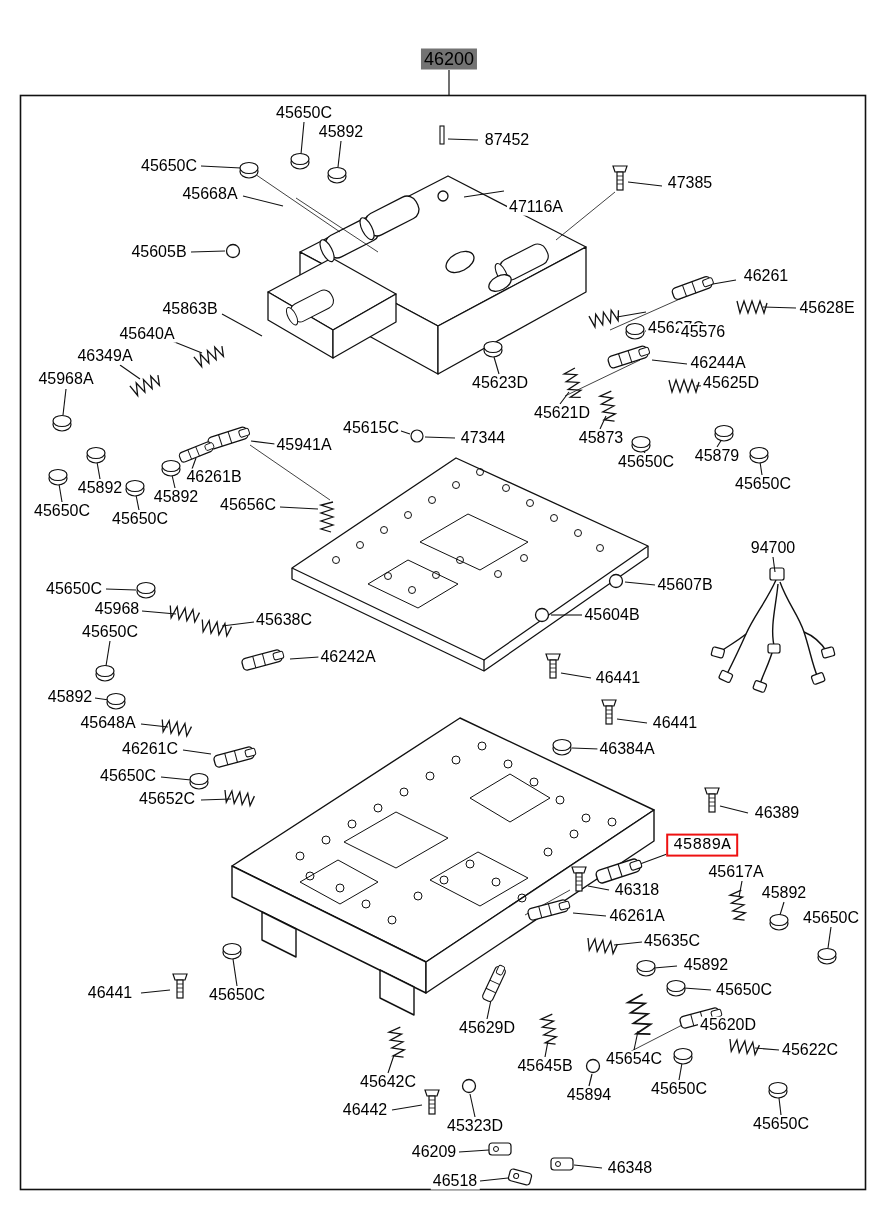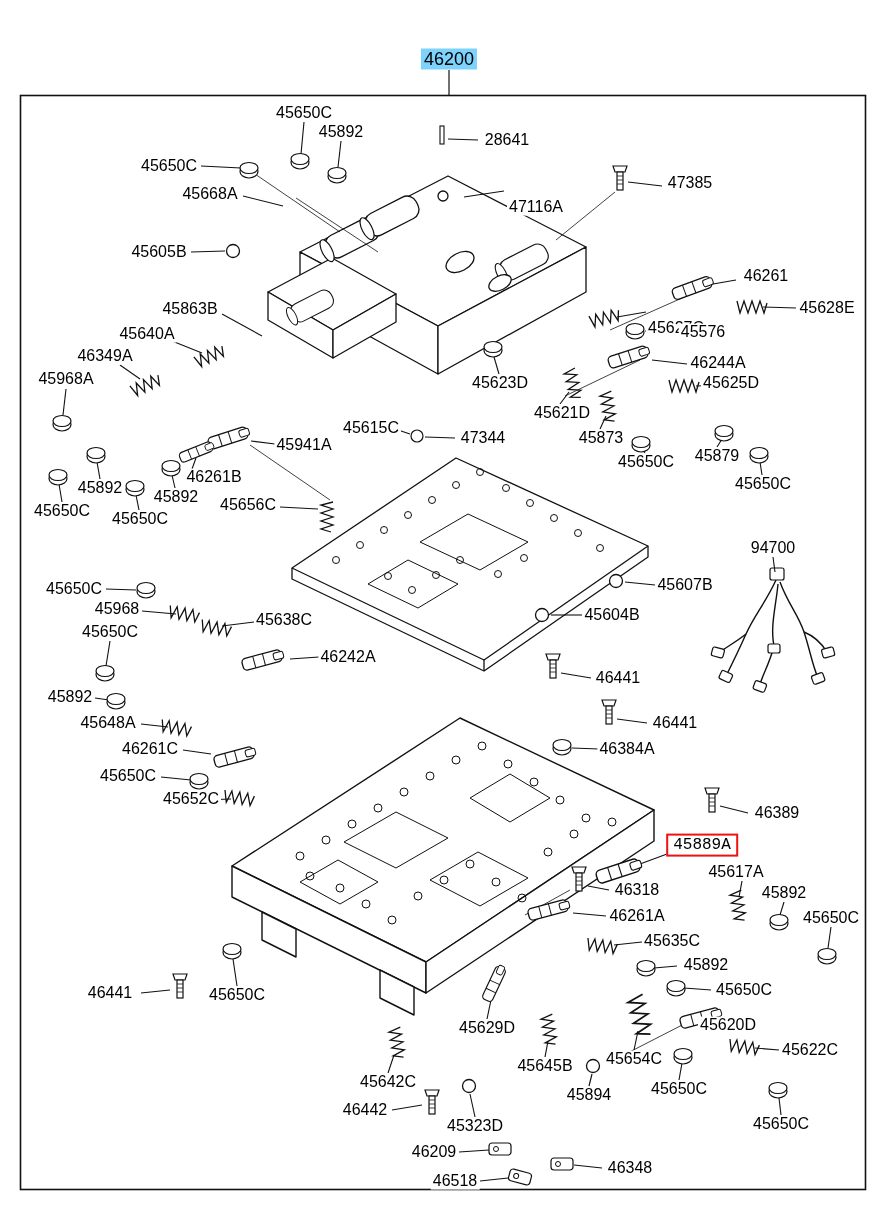--- a/index.html
+++ b/index.html
@@ -8,21 +8,21 @@
   .art{position:absolute;left:0;top:0;}
   .labels-layer{position:absolute;left:0;top:0;width:100%;height:100%;}
   .part-label{
     position:absolute;transform:translate(-50%,-50%);
     font-size:16px;color:#000;white-space:nowrap;line-height:1.05;
     background:#fff;padding:0 2px;cursor:pointer;
   }
   .part-label.highlighted{border:2px solid var(--hl,#f00);padding:1px 5px;}
   .assembly-title{
     position:absolute;left:449px;top:59px;transform:translate(-50%,-50%);
-    font-size:18px;color:#000;background:#7dd3fc;padding:0 3px;cursor:pointer;
+    font-size:18px;color:#000;background:#737373;padding:0 3px;cursor:pointer;
   }
 </style>
 </head>
 <body>
 
 <div class="stage">
 
   <svg class="art" width="886" height="1211" viewBox="0 0 886 1211" xmlns="http://www.w3.org/2000/svg">
     <defs>
       <g id="cap">
@@ -339,21 +339,21 @@
       <use href="#lug" transform="translate(562,1164)"></use>
       <use href="#lug" transform="translate(520,1177) rotate(15)"></use>
     </g>
   </svg>
 
   <div class="assembly-title">46200</div>
 
   <div class="labels-layer">
       <div class="part-label" style="left: 304px; top: 113px;">45650C</div>
       <div class="part-label" style="left: 341px; top: 132px;">45892</div>
-      <div class="part-label" style="left: 507px; top: 140px;">28641</div>
+      <div class="part-label" style="left: 507px; top: 140px;">87452</div>
       <div class="part-label" style="left: 169px; top: 166px;">45650C</div>
       <div class="part-label" style="left: 210px; top: 194px;">45668A</div>
       <div class="part-label" style="left: 536px; top: 191px; margin-top: 16px;">47116A</div>
       <div class="part-label" style="left: 690px; top: 183px;">47385</div>
       <div class="part-label" style="left: 159px; top: 252px;">45605B</div>
       <div class="part-label" style="left: 766px; top: 276px;">46261</div>
       <div class="part-label" style="left: 676px; top: 328px;">45627C</div>
       <div class="part-label" style="left: 827px; top: 308px;">45628E</div>
       <div class="part-label" style="left: 703px; top: 332px;">45576</div>
       <div class="part-label" style="left: 190px; top: 309px;">45863B</div>
@@ -385,21 +385,21 @@
       <div class="part-label" style="left: 284px; top: 620px;">45638C</div>
       <div class="part-label" style="left: 110px; top: 632px;">45650C</div>
       <div class="part-label" style="left: 348px; top: 657px;">46242A</div>
       <div class="part-label" style="left: 618px; top: 678px;">46441</div>
       <div class="part-label" style="left: 70px; top: 697px;">45892</div>
       <div class="part-label" style="left: 108px; top: 723px;">45648A</div>
       <div class="part-label" style="left: 675px; top: 723px;">46441</div>
       <div class="part-label" style="left: 150px; top: 749px;">46261C</div>
       <div class="part-label" style="left: 627px; top: 749px;">46384A</div>
       <div class="part-label" style="left: 128px; top: 776px;">45650C</div>
-      <div class="part-label" style="left: 167px; top: 799px; margin-left: 24px;">45652C</div>
+      <div class="part-label" style="left: 167px; top: 799px;">45652C</div>
       <div class="part-label" style="left: 777px; top: 813px;">46389</div>
       <div class="part-label highlighted" style="left: 702px; top: 845px; font-family: Liberation Mono, monospace;">45889A</div>
       <div class="part-label" style="left: 736px; top: 872px;">45617A</div>
       <div class="part-label" style="left: 637px; top: 890px;">46318</div>
       <div class="part-label" style="left: 784px; top: 893px;">45892</div>
       <div class="part-label" style="left: 637px; top: 916px;">46261A</div>
       <div class="part-label" style="left: 831px; top: 918px;">45650C</div>
       <div class="part-label" style="left: 672px; top: 941px;">45635C</div>
       <div class="part-label" style="left: 706px; top: 965px;">45892</div>
       <div class="part-label" style="left: 744px; top: 990px;">45650C</div>

